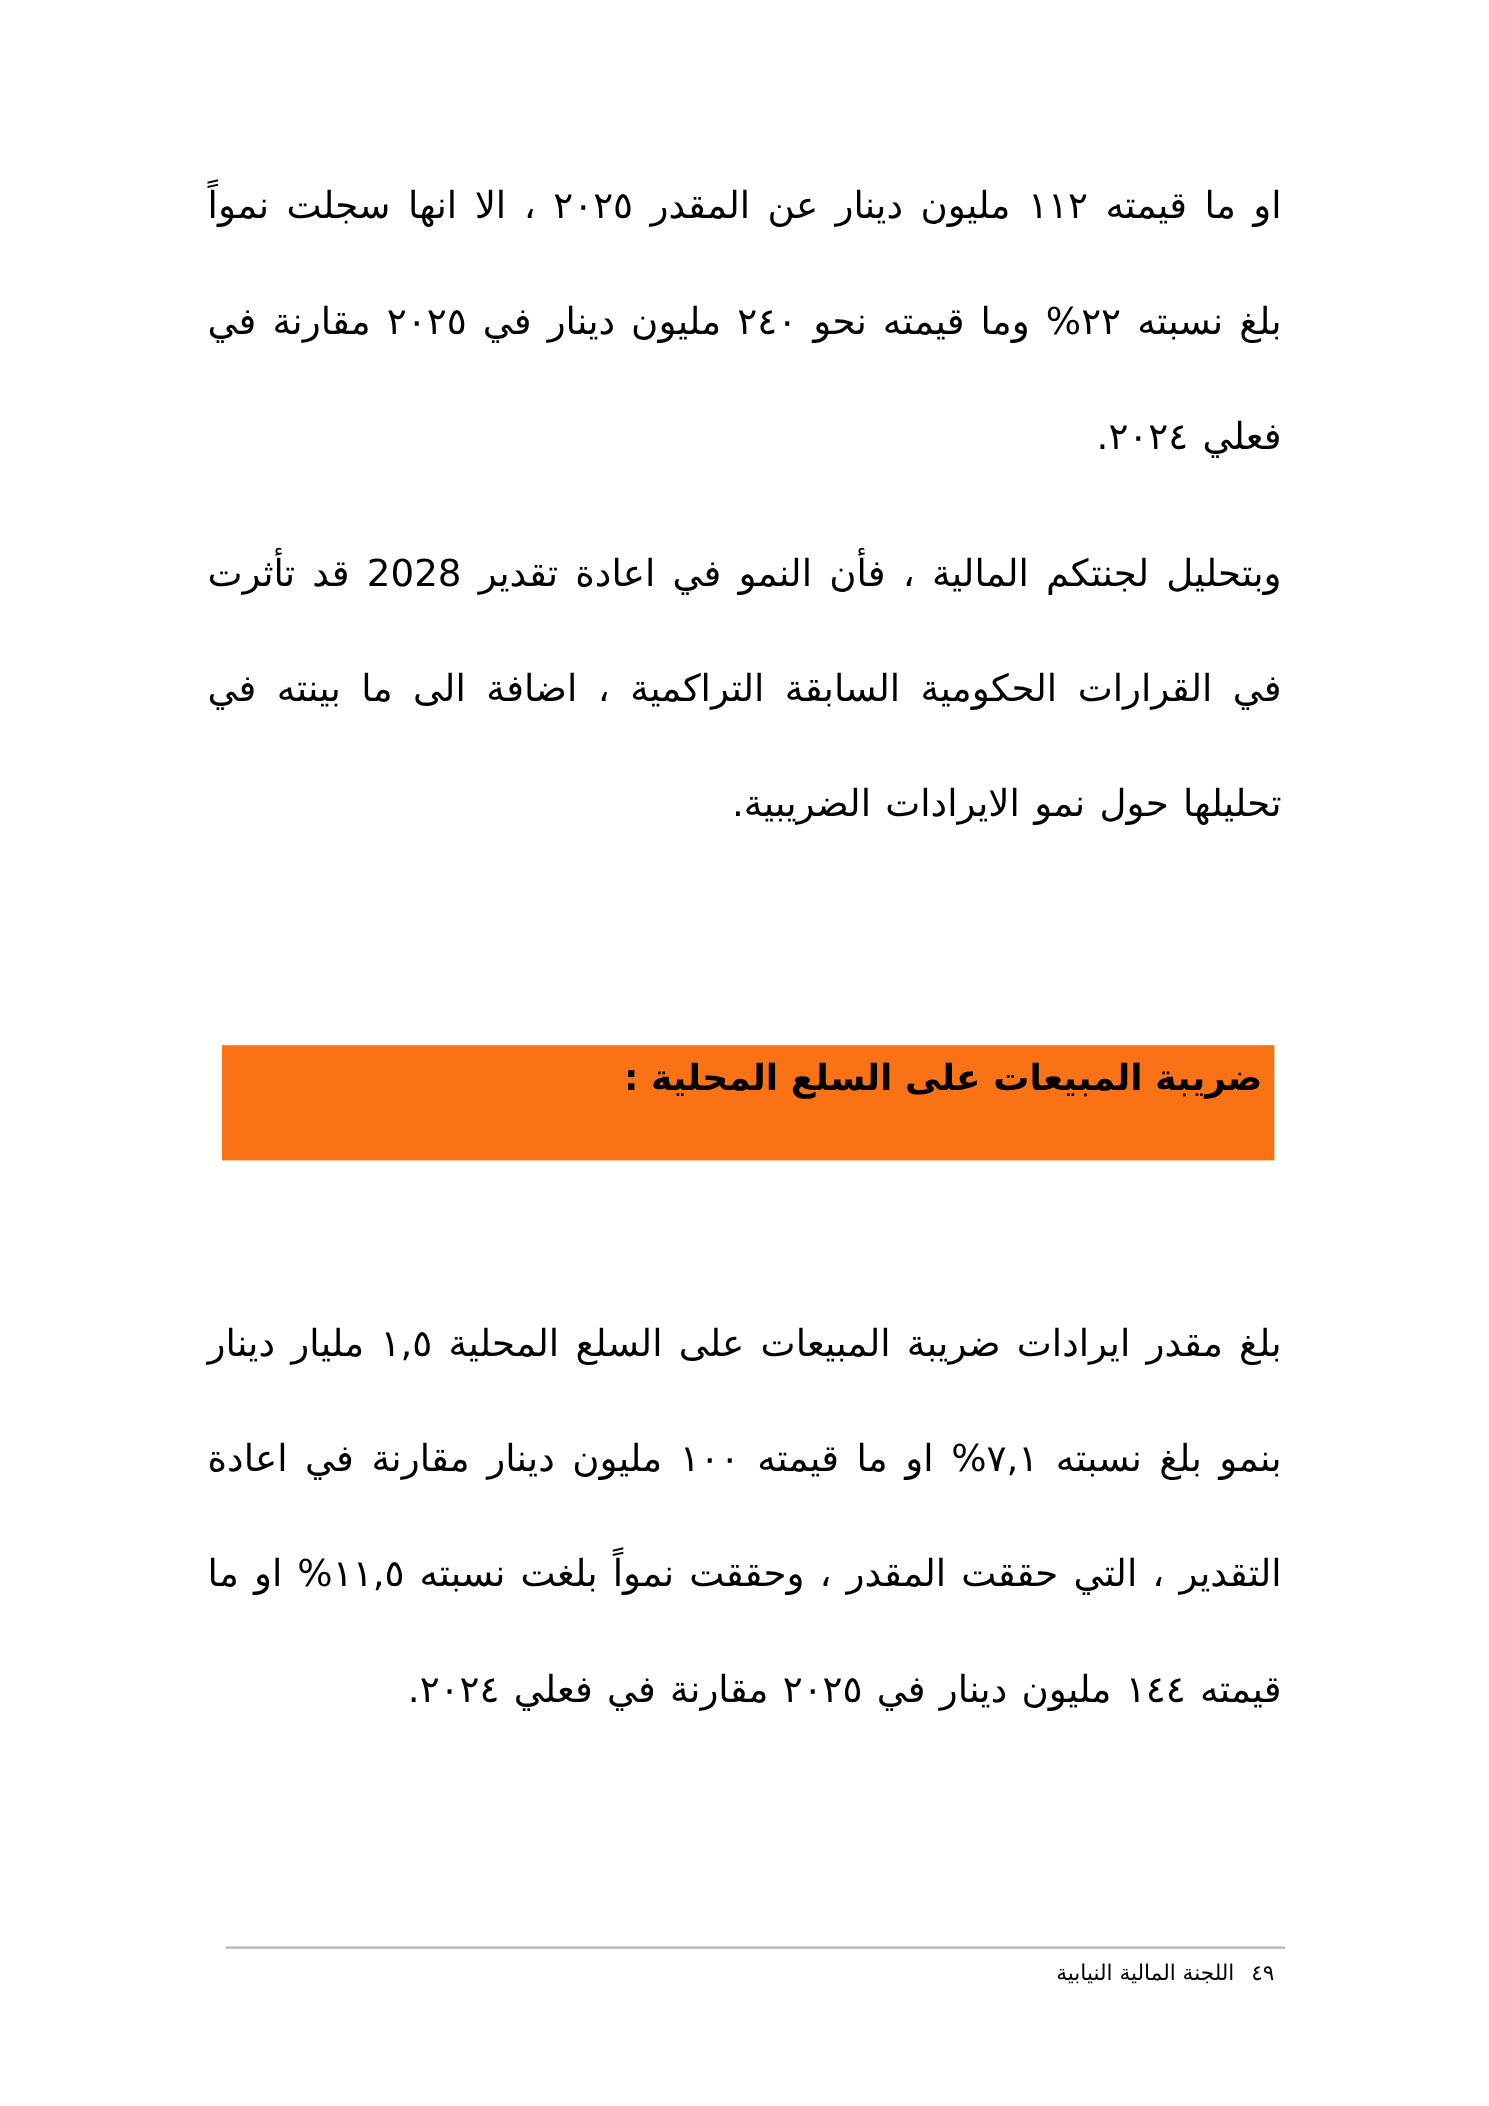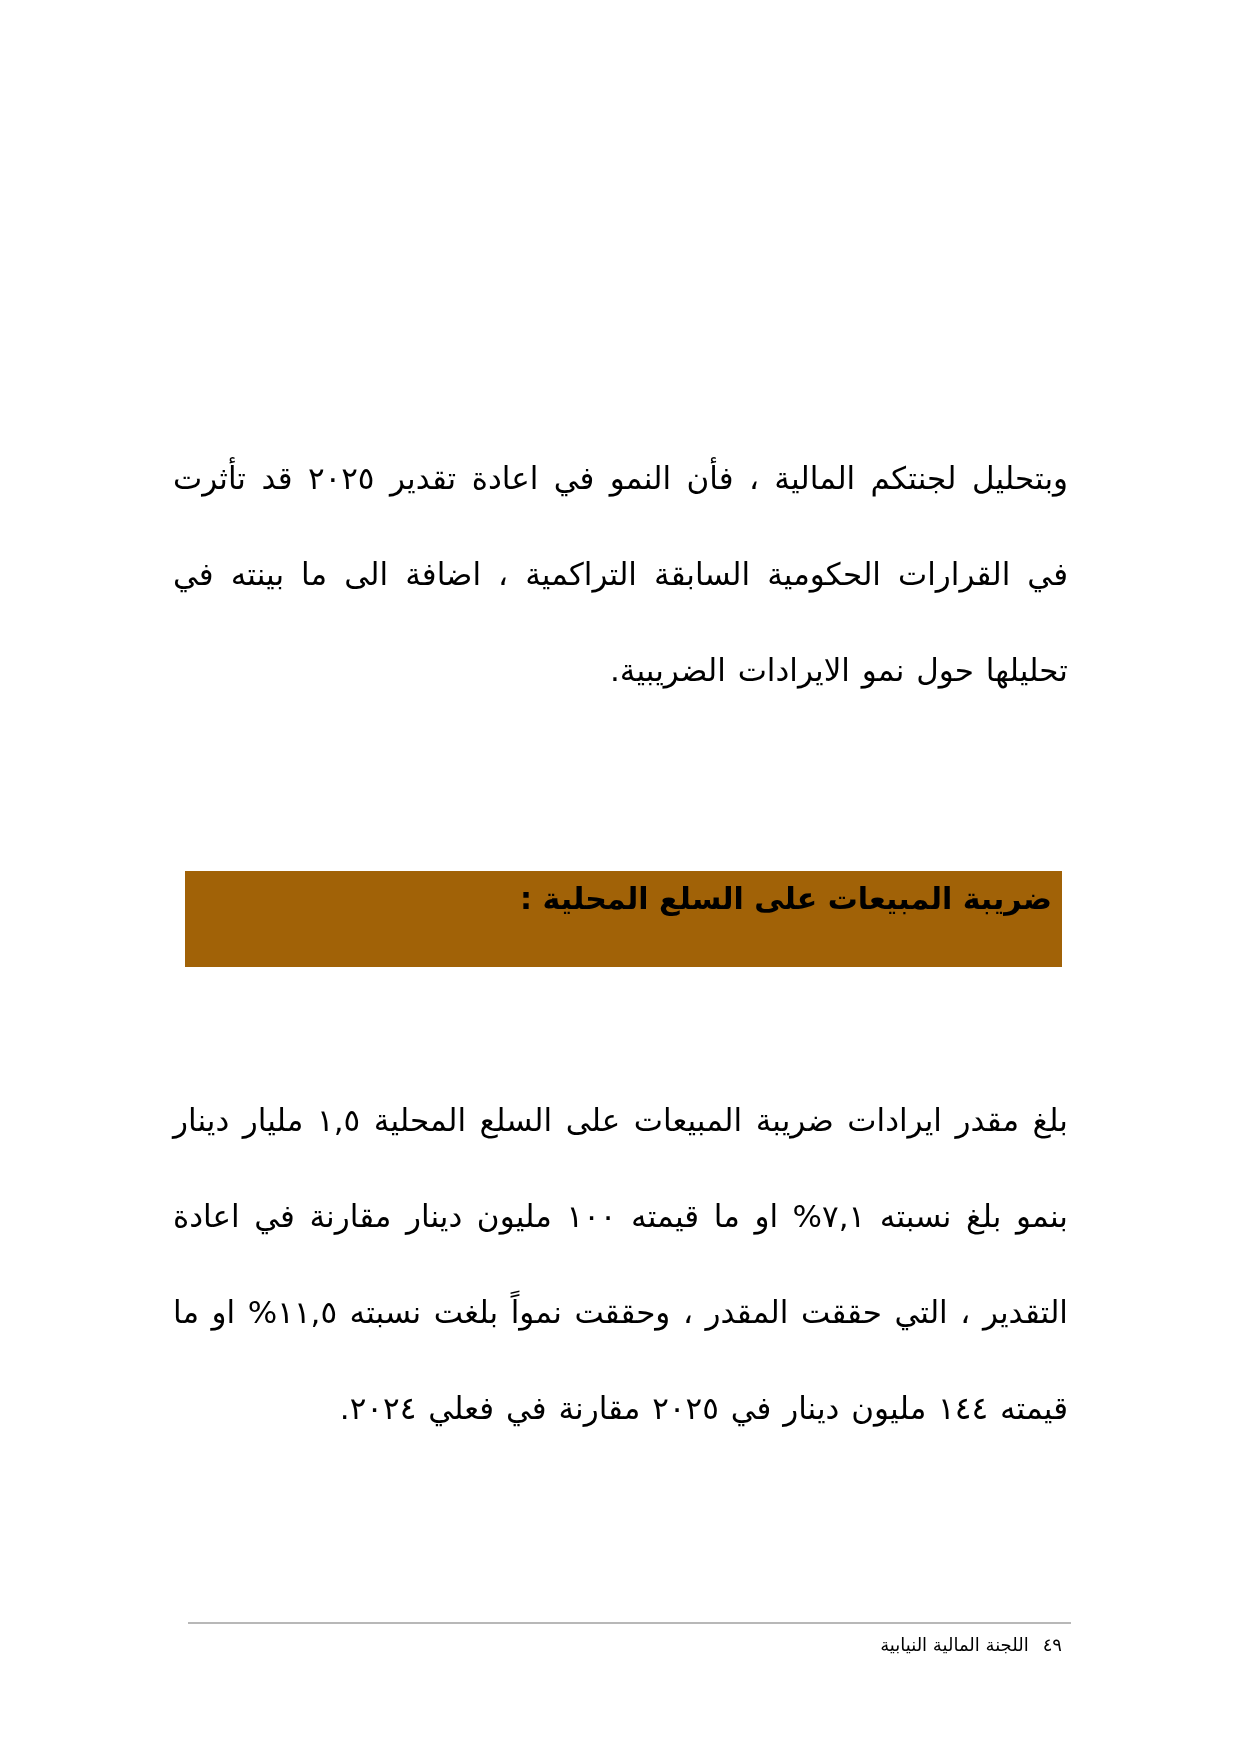--- a/index.html
+++ b/index.html
@@ -24,21 +24,21 @@
     white-space:normal;
     word-spacing:2px;
   }
   .body-par:after{  }
   .heading-band{
     position:absolute;
     top:871px;
     left:185px;
     width:877px;
     height:96px;
-    background:#a16207;
+    background:#f97316;
   }
   .heading-text{
     direction:rtl;
     text-align:right;
     font-weight:bold;
     font-size:30px;
     line-height:48px;
     padding:4px 10px 0 0;
   }
   .footer-rule{
@@ -63,22 +63,23 @@
   .footer .page-num{display:inline-block;margin-left:14px;}
   .p1{top:124px;}
   .p2{top:430px;}
   .p3{top:1072px;}
 </style>
 </head>
 <body>
 
 <div class="page">
 
+  <div class="body-par p1">او ما قيمته ١١٢ مليون دينار عن المقدر ٢٠٢٥ ، الا انها سجلت نمواً بلغ نسبته ٢٢% وما قيمته نحو ٢٤٠ مليون دينار في ٢٠٢٥ مقارنة في فعلي ٢٠٢٤.</div>
 
-  <div class="body-par p2">وبتحليل لجنتكم المالية ، فأن النمو في اعادة تقدير ٢٠٢٥ قد تأثرت في القرارات الحكومية السابقة التراكمية ، اضافة الى ما بينته في تحليلها حول نمو الايرادات الضريبية.</div>
+  <div class="body-par p2">وبتحليل لجنتكم المالية ، فأن النمو في اعادة تقدير 2028 قد تأثرت في القرارات الحكومية السابقة التراكمية ، اضافة الى ما بينته في تحليلها حول نمو الايرادات الضريبية.</div>
 
   <div class="heading-band">
     <div class="heading-text">ضريبة المبيعات على السلع المحلية :</div>
   </div>
 
   <div class="body-par p3">بلغ مقدر ايرادات ضريبة المبيعات على السلع المحلية ١,٥ مليار دينار بنمو بلغ نسبته ٧,١% او ما قيمته ١٠٠ مليون دينار مقارنة في اعادة التقدير ، التي حققت المقدر ، وحققت نمواً بلغت نسبته ١١,٥% او ما قيمته ١٤٤ مليون دينار في ٢٠٢٥ مقارنة في فعلي ٢٠٢٤.</div>
 
   <div class="footer-rule"></div>
 
   <div class="footer">

